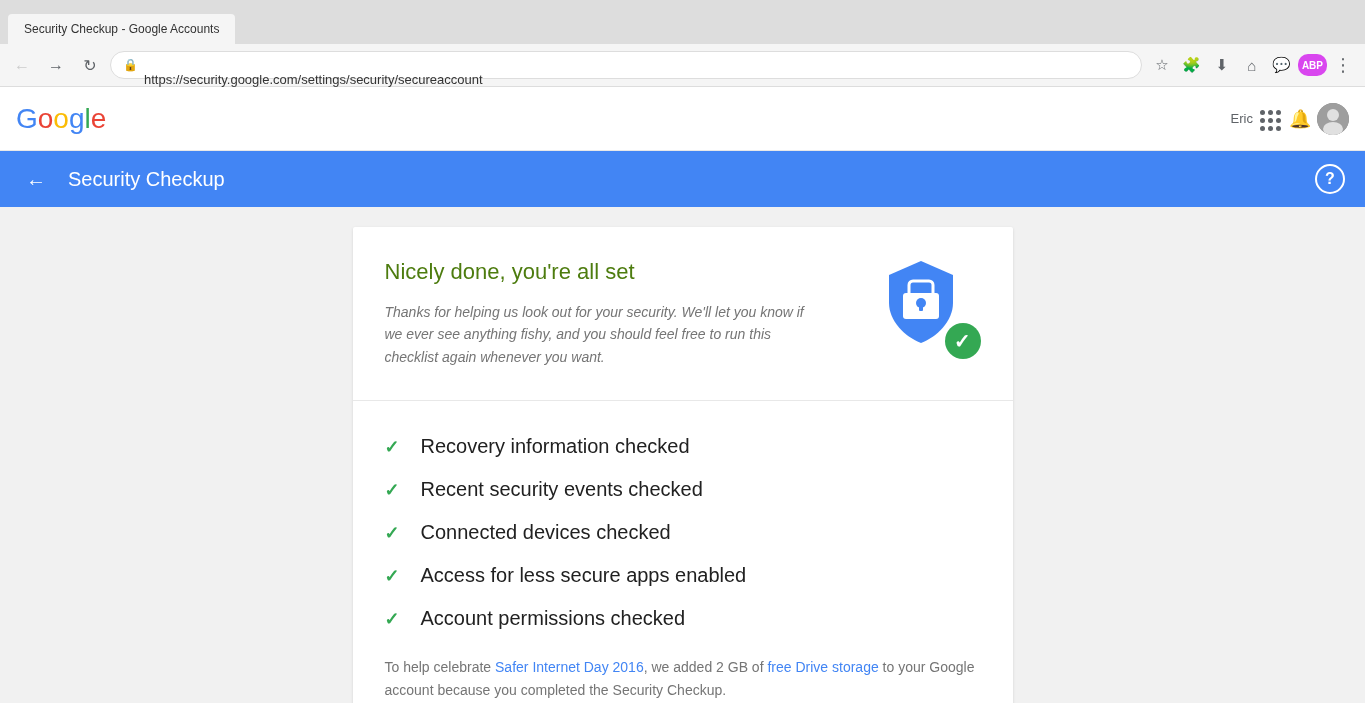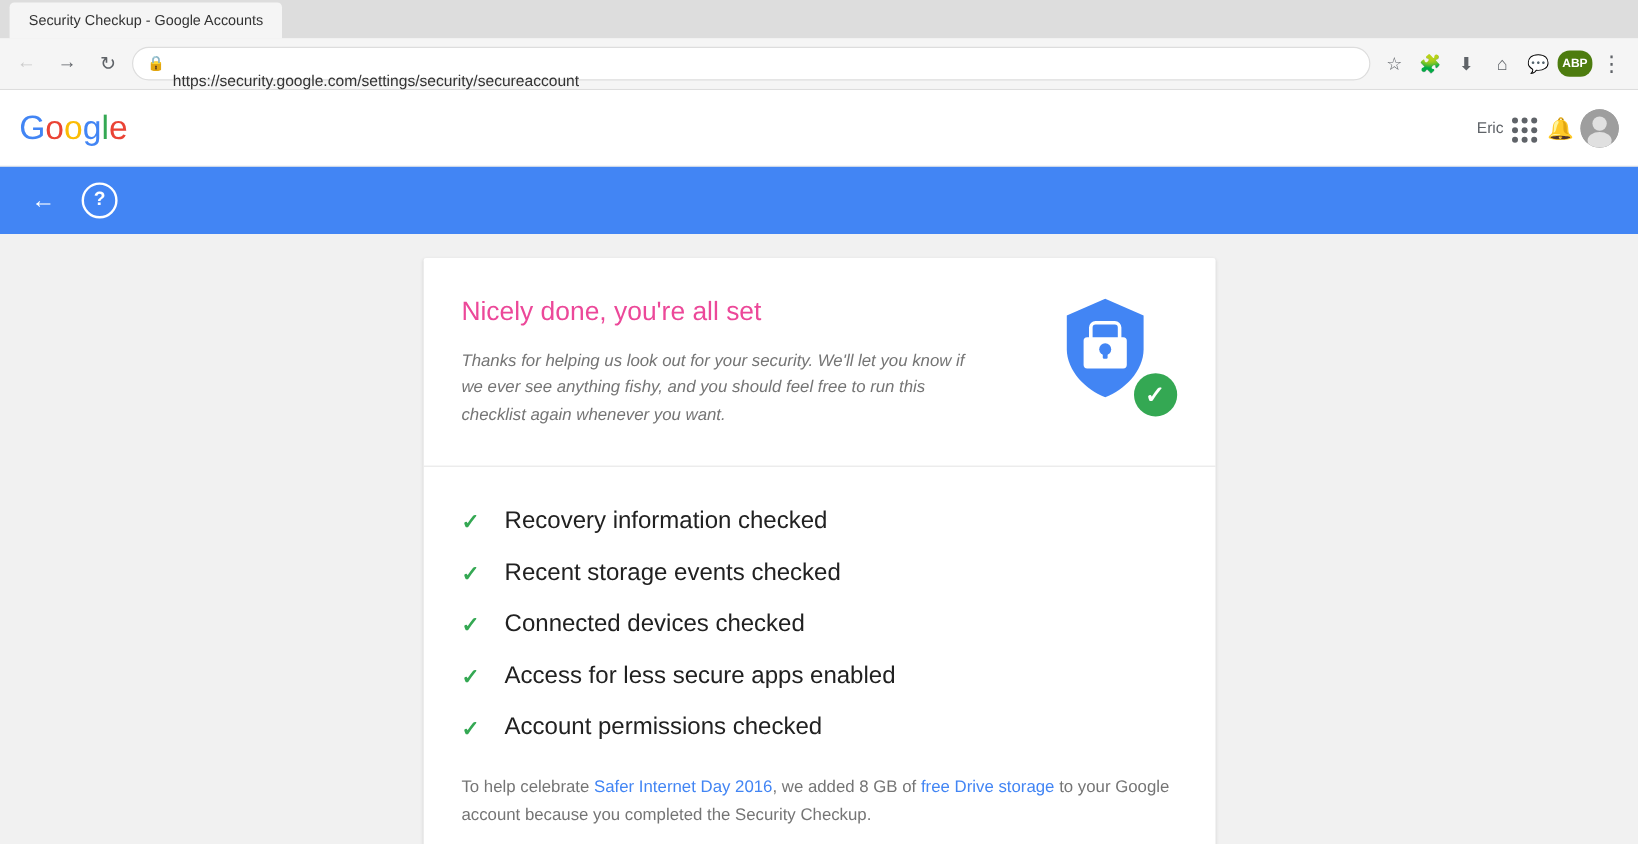--- a/index.html
+++ b/index.html
@@ -5,21 +5,21 @@
     * { margin: 0; padding: 0; box-sizing: border-box; }
     body { font-family: Arial, sans-serif; background: #f1f1f1; width: 1365px; min-height: 703px; overflow-x: hidden; }
 
     
     .browser-chrome {
       background: #f5f5f5;
       border-bottom: 1px solid #ddd;
     }
     .browser-tabs {
       background: #ddd;
-      height: 32px;
+      height: 44px;
       display: flex;
       align-items: flex-end;
       padding: 0 8px;
     }
     .browser-tab {
       background: #f5f5f5;
       height: 30px;
       padding: 0 16px;
       display: flex;
       align-items: center;
@@ -71,21 +71,21 @@
       width: 28px; height: 28px;
       border-radius: 50%;
       border: none;
       background: transparent;
       cursor: pointer;
       display: flex; align-items: center; justify-content: center;
       color: #5f6368;
       font-size: 15px;
     }
     .abp-btn {
-      background: #4d7c0f;
+      background: #d946ef;
       color: white;
       border-radius: 10px;
       font-size: 10px;
       font-weight: bold;
       padding: 2px 4px;
       height: 22px;
       display: flex;
       align-items: center;
     }
     .menu-btn {
@@ -216,21 +216,21 @@
       padding: 32px;
       display: flex;
       align-items: flex-start;
       justify-content: space-between;
       border-bottom: 1px solid #e8e8e8;
     }
     .card-header-text {}
     .card-title {
       font-size: 22px;
       font-weight: 400;
-      color: #ec4899;
+      color: #4d7c0f;
       margin-bottom: 16px;
     }
     .card-description {
       font-size: 14px;
       color: #757575;
       line-height: 1.6;
       max-width: 420px;
       font-style: italic;
     }
     .shield-container {
@@ -347,20 +347,21 @@
         <ellipse cx="16" cy="26" rx="10" ry="7" fill="#e0e0e0"></ellipse>
       </svg>
     </div>
   </div>
 </div>
 
 <div class="security-bar">
   <button class="back-btn">
     <span>←</span>
   </button>
+  <span class="security-title">Security Checkup</span>
   <button class="help-btn">
     <span>?</span>
   </button>
 </div>
 
 <div class="main-content">
   <div class="card">
 
     <div class="card-header">
       <div class="card-header-text">
@@ -379,34 +380,34 @@
       </div>
     </div>
 
     <div class="checklist">
       <div class="check-item">
         <span class="check-mark">✓</span>
         <span class="check-label">Recovery information checked</span>
       </div>
       <div class="check-item">
         <span class="check-mark">✓</span>
-        <span class="check-label">Recent storage events checked</span>
+        <span class="check-label">Recent security events checked</span>
       </div>
       <div class="check-item">
         <span class="check-mark">✓</span>
         <span class="check-label">Connected devices checked</span>
       </div>
       <div class="check-item">
         <span class="check-mark">✓</span>
         <span class="check-label">Access for less secure apps enabled</span>
       </div>
       <div class="check-item">
         <span class="check-mark">✓</span>
         <span class="check-label">Account permissions checked</span>
       </div>
 
       <p class="storage-notice">
-        <span>To help celebrate </span><a href="#">Safer Internet Day 2016</a><span>, we added 8 GB of </span><a href="#">free Drive storage</a><span> to your Google account because you completed the Security Checkup.</span>
+        <span>To help celebrate </span><a href="#">Safer Internet Day 2016</a><span>, we added 2 GB of </span><a href="#">free Drive storage</a><span> to your Google account because you completed the Security Checkup.</span>
       </p>
 
     </div>
   </div>
 </div>
 
 </body></html>

